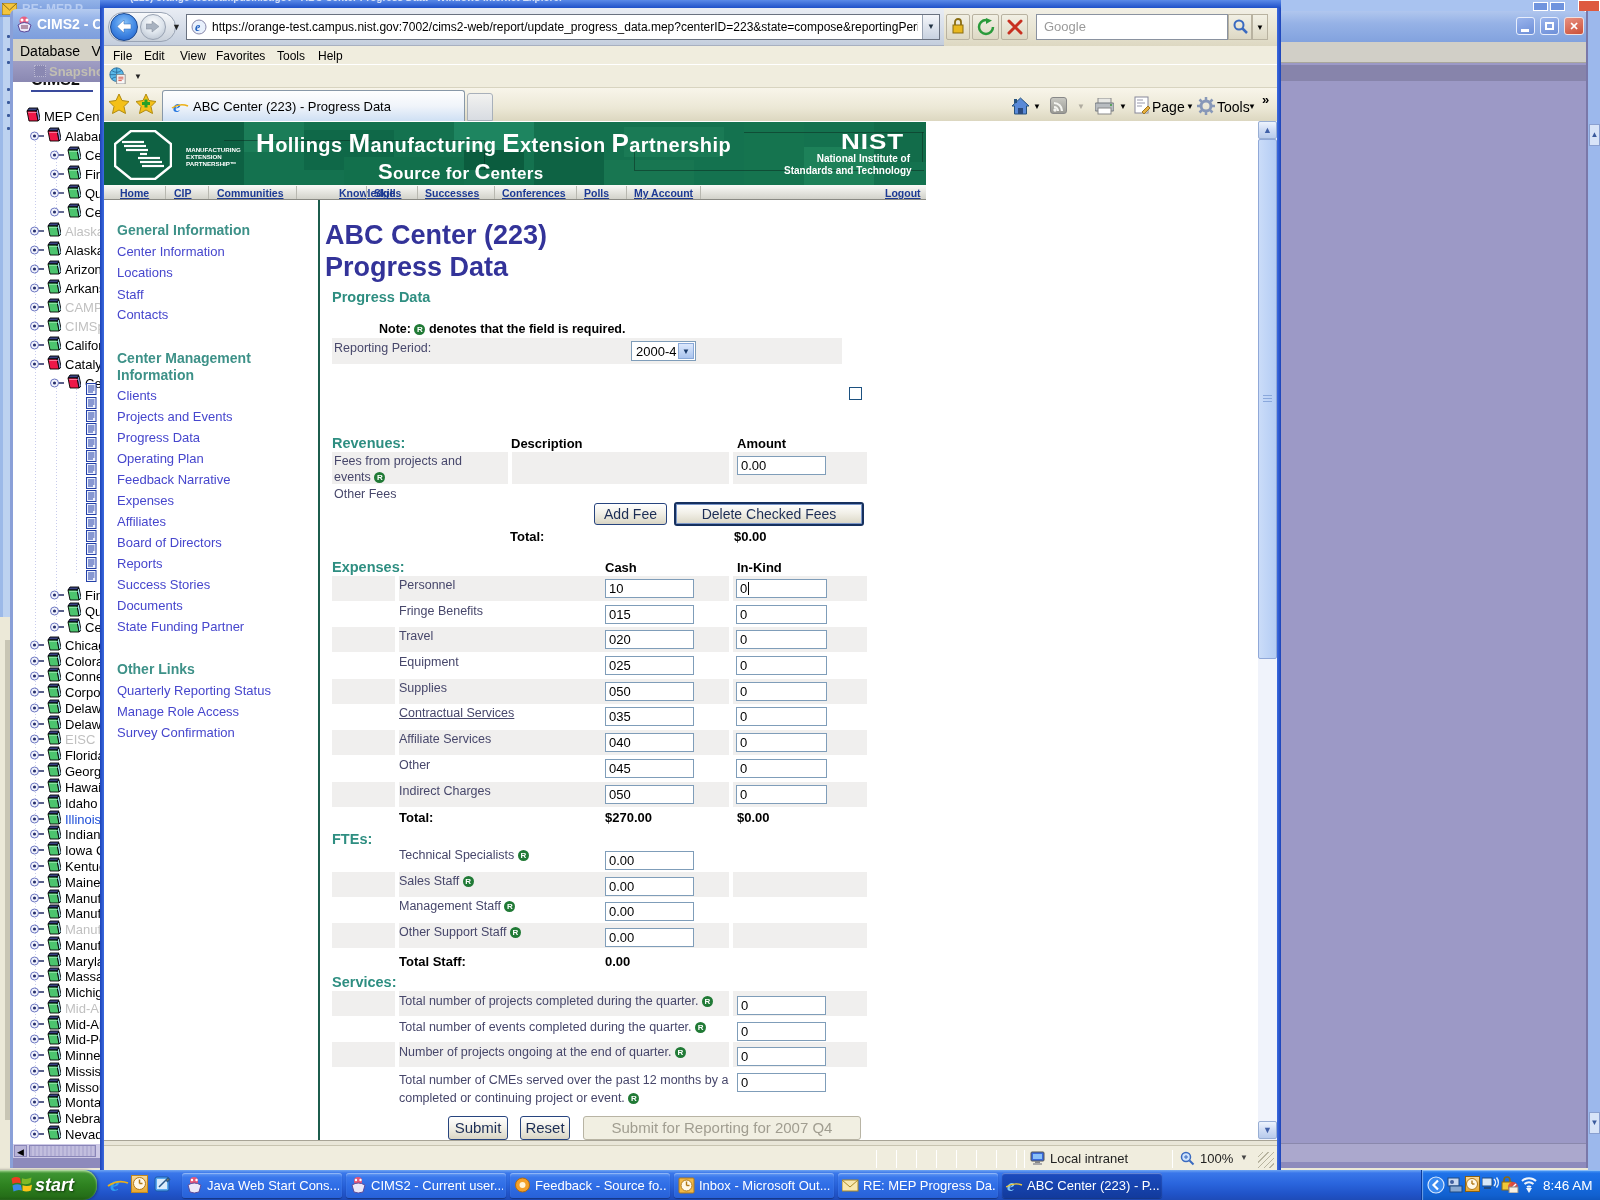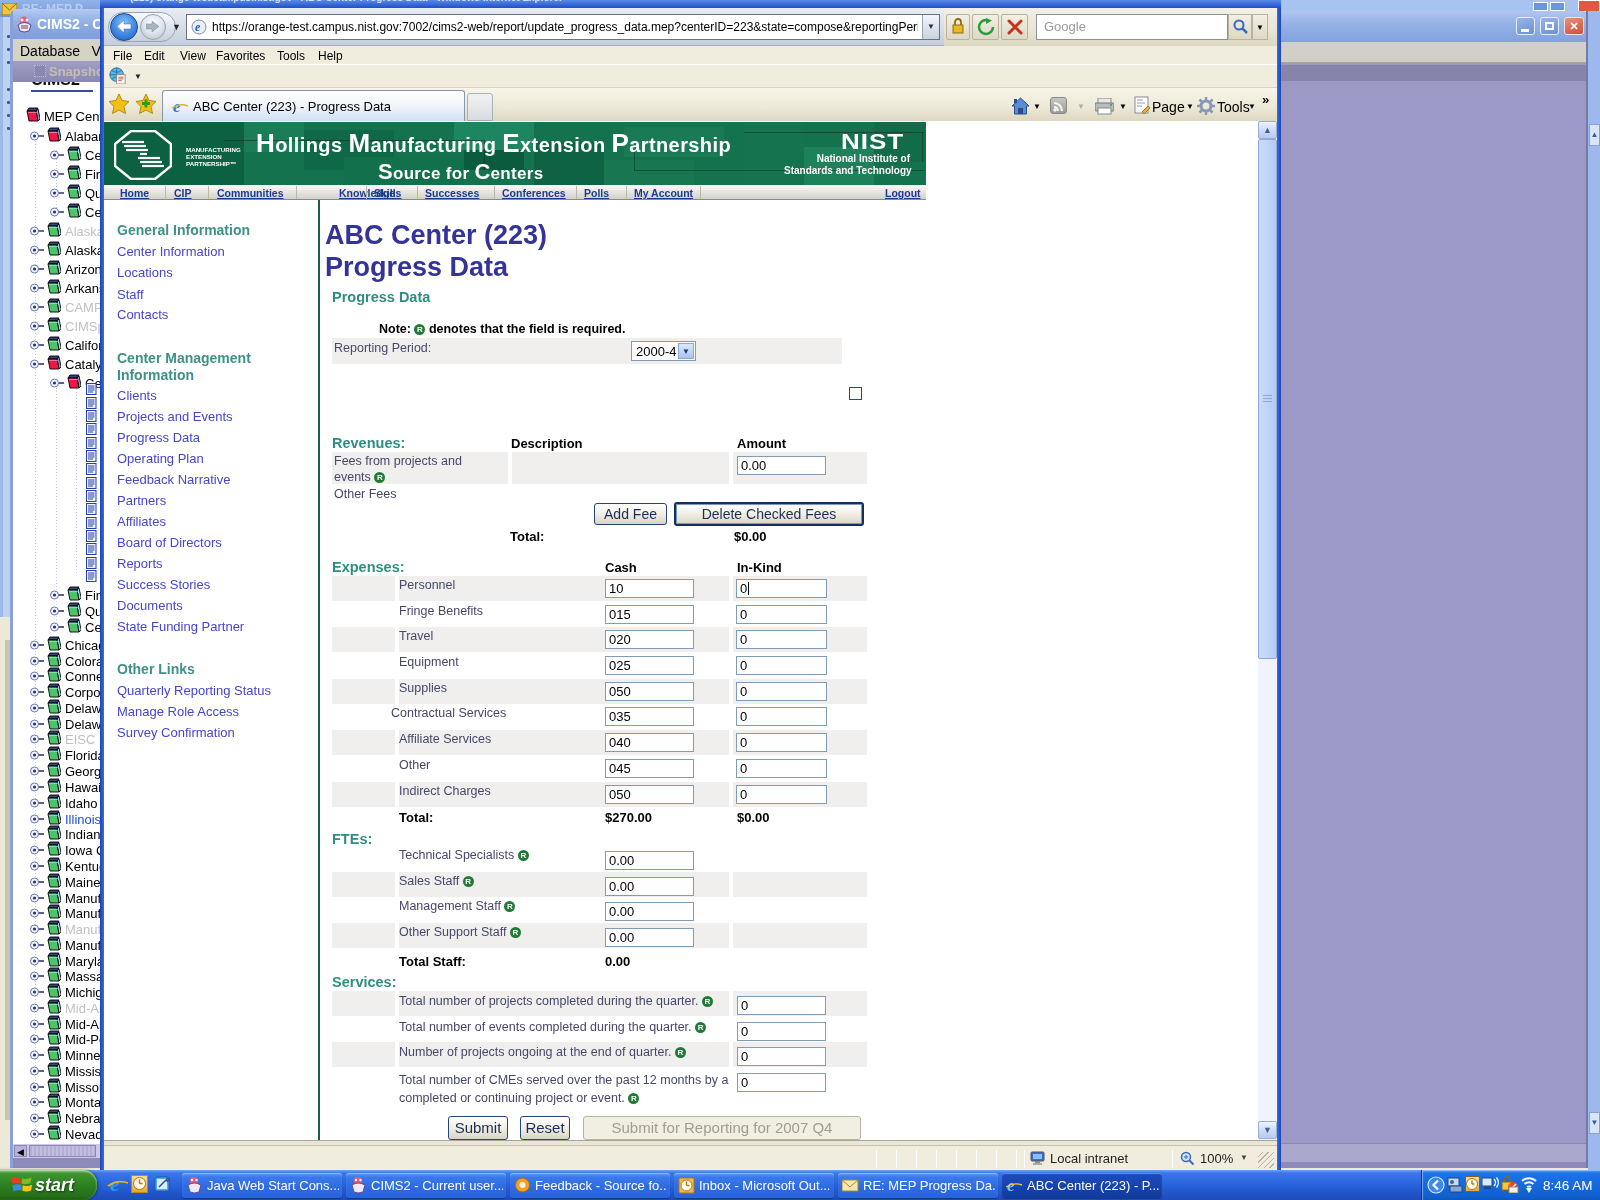--- a/index.html
+++ b/index.html
@@ -692,21 +692,21 @@
 <div class="tx" style="left:13px;top:144px;font:13px 'Liberation Sans';color:#4646cd;">Locations</div>
 <div class="tx" style="left:13px;top:166px;font:13px 'Liberation Sans';color:#4646cd;">Staff</div>
 <div class="tx" style="left:13px;top:186px;font:13px 'Liberation Sans';color:#4646cd;">Contacts</div>
 <div class="tx" style="left:13px;top:229px;font:bold 14px 'Liberation Sans';color:#3d9188;">Center Management</div>
 <div class="tx" style="left:13px;top:246px;font:bold 14px 'Liberation Sans';color:#3d9188;">Information</div>
 <div class="tx" style="left:13px;top:267px;font:13px 'Liberation Sans';color:#4646cd;">Clients</div>
 <div class="tx" style="left:13px;top:288px;font:13px 'Liberation Sans';color:#4646cd;">Projects and Events</div>
 <div class="tx" style="left:13px;top:309px;font:13px 'Liberation Sans';color:#4646cd;">Progress Data</div>
 <div class="tx" style="left:13px;top:330px;font:13px 'Liberation Sans';color:#4646cd;">Operating Plan</div>
 <div class="tx" style="left:13px;top:351px;font:13px 'Liberation Sans';color:#4646cd;">Feedback Narrative</div>
-<div class="tx" style="left:13px;top:372px;font:13px 'Liberation Sans';color:#4646cd;">Partners</div>
+<div class="tx" style="left:13px;top:372px;font:13px 'Liberation Sans';color:#4646cd;">Expenses</div>
 <div class="tx" style="left:13px;top:393px;font:13px 'Liberation Sans';color:#4646cd;">Affiliates</div>
 <div class="tx" style="left:13px;top:414px;font:13px 'Liberation Sans';color:#4646cd;">Board of Directors</div>
 <div class="tx" style="left:13px;top:435px;font:13px 'Liberation Sans';color:#4646cd;">Reports</div>
 <div class="tx" style="left:13px;top:456px;font:13px 'Liberation Sans';color:#4646cd;">Success Stories</div>
 <div class="tx" style="left:13px;top:477px;font:13px 'Liberation Sans';color:#4646cd;">Documents</div>
 <div class="tx" style="left:13px;top:498px;font:13px 'Liberation Sans';color:#4646cd;">State Funding Partner</div>
 <div class="tx" style="left:13px;top:540px;font:bold 14px 'Liberation Sans';color:#3d9188;">Other Links</div>
 <div class="tx" style="left:13px;top:562px;font:13px 'Liberation Sans';color:#4646cd;">Quarterly Reporting Status</div>
 <div class="tx" style="left:13px;top:583px;font:13px 'Liberation Sans';color:#4646cd;">Manage Role Access</div>
 <div class="tx" style="left:13px;top:604px;font:13px 'Liberation Sans';color:#4646cd;">Survey Confirmation</div>
@@ -755,21 +755,21 @@
 <div class="inp" style="left:632px;top:509px;width:91px;height:19px;">0</div>
 <div class="lbl" style="left:295px;top:534px;">Equipment</div>
 <div class="inp" style="left:501px;top:535px;width:89px;height:19px;">025</div>
 <div class="inp" style="left:632px;top:535px;width:91px;height:19px;">0</div>
 <div class="gr" style="left:228px;top:558px;width:63px;height:25px;"></div>
 <div class="gr" style="left:295px;top:558px;width:330px;height:25px;"></div>
 <div class="gr" style="left:629px;top:558px;width:134px;height:25px;"></div>
 <div class="lbl" style="left:295px;top:560px;">Supplies</div>
 <div class="inp" style="left:501px;top:561px;width:89px;height:19px;">050</div>
 <div class="inp" style="left:632px;top:561px;width:91px;height:19px;">0</div>
-<div class="lbl" style="left:287px;top:585px;">Contractual Services</div>
+<div class="lbl" style="left:295px;top:585px;text-decoration:underline;">Contractual Services</div>
 <div class="inp" style="left:501px;top:586px;width:89px;height:19px;">035</div>
 <div class="inp" style="left:632px;top:586px;width:91px;height:19px;">0</div>
 <div class="gr" style="left:228px;top:609px;width:63px;height:25px;"></div>
 <div class="gr" style="left:295px;top:609px;width:330px;height:25px;"></div>
 <div class="gr" style="left:629px;top:609px;width:134px;height:25px;"></div>
 <div class="lbl" style="left:295px;top:611px;">Affiliate Services</div>
 <div class="inp" style="left:501px;top:612px;width:89px;height:19px;">040</div>
 <div class="inp" style="left:632px;top:612px;width:91px;height:19px;">0</div>
 <div class="lbl" style="left:295px;top:637px;">Other</div>
 <div class="inp" style="left:501px;top:638px;width:89px;height:19px;">045</div>

